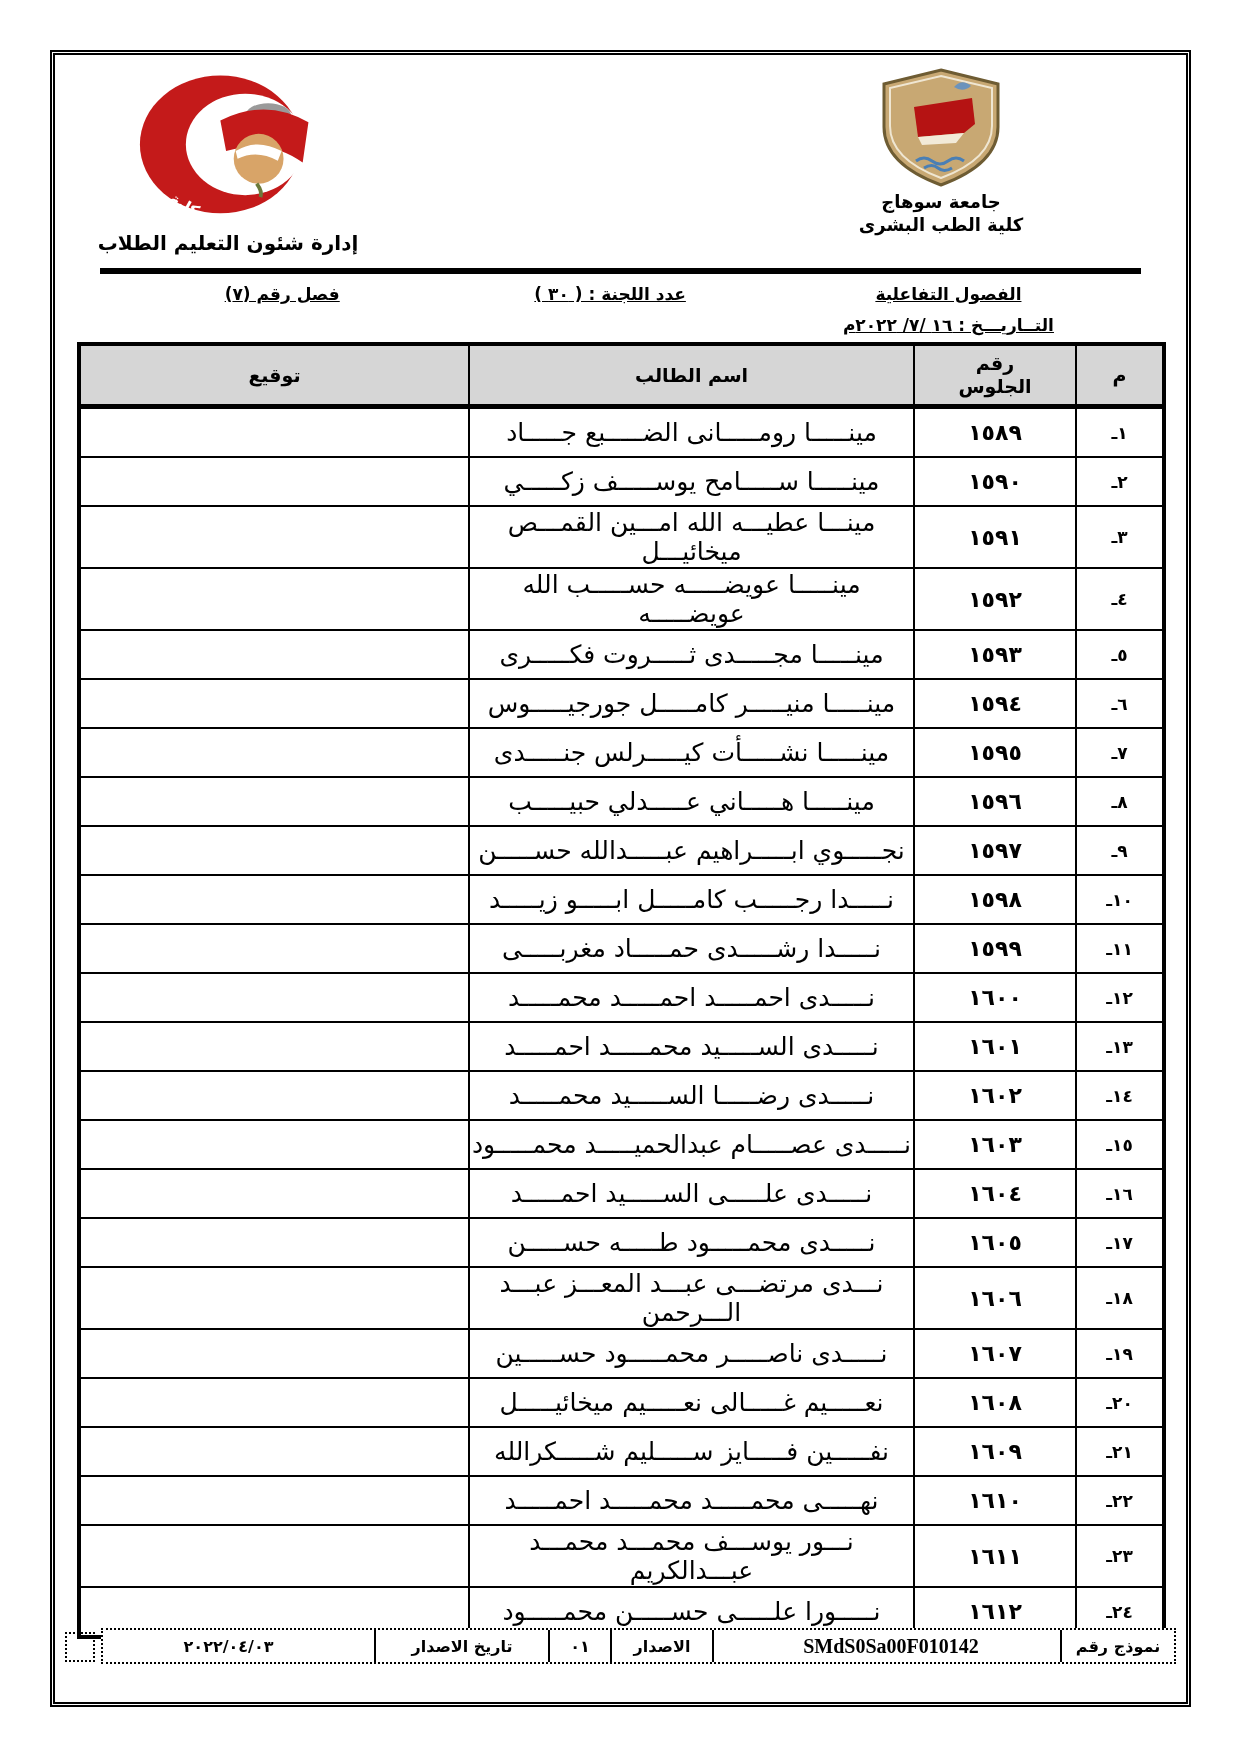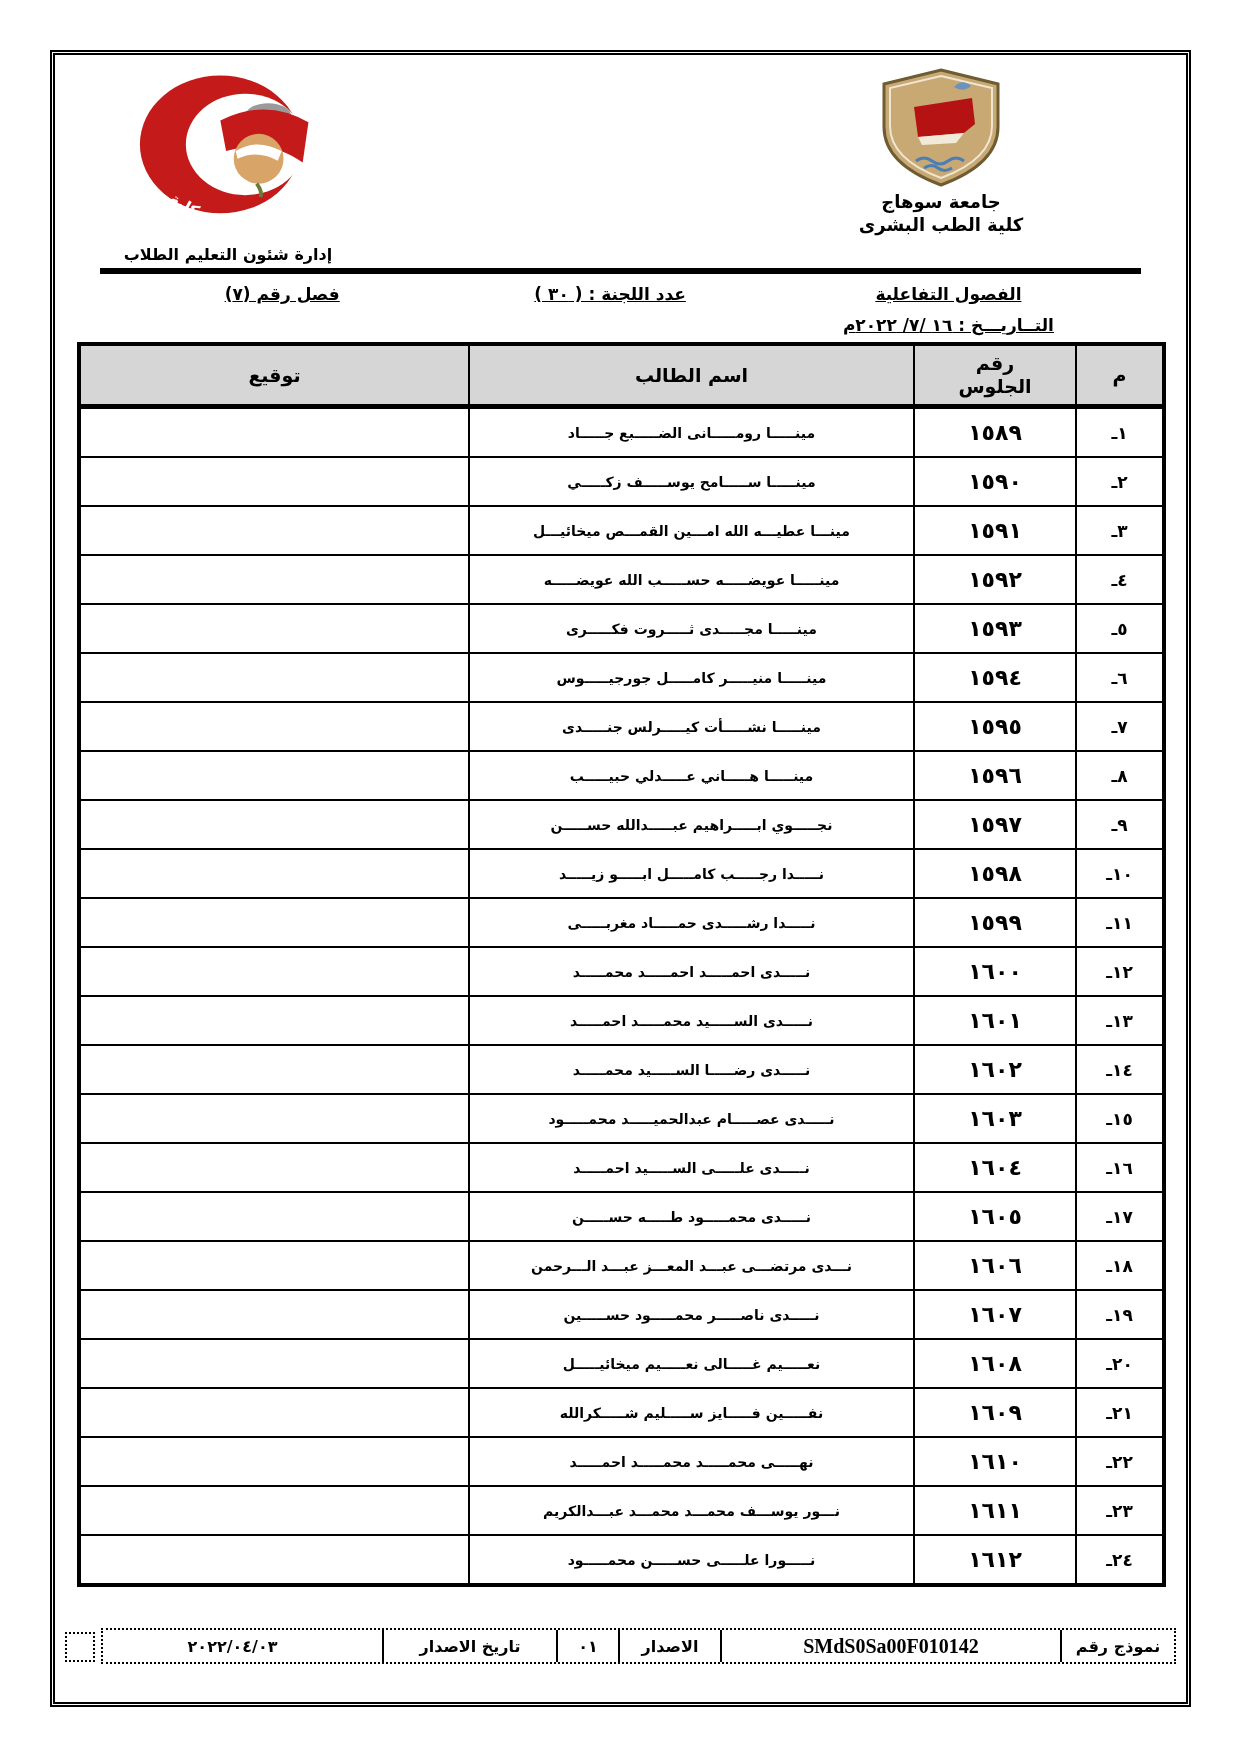--- a/index.html
+++ b/index.html
@@ -10,52 +10,52 @@
   .frame{
     position:absolute;left:50px;top:50px;width:1131px;height:1647px;
     border:5px double #000;
   }
   
   .hdr-right{position:absolute;top:12px;right:135px;width:220px;text-align:center;}
   .hdr-right .txt{font-weight:bold;font-size:18px;line-height:1.25;}
   .hdr-center{position:absolute;top:90px;left:385px;width:310px;text-align:center;
     font-weight:bold;font-size:17px;line-height:1.6;}
   .hdr-left{position:absolute;top:8px;left:28px;width:290px;text-align:center;}
-  .hdr-left .dept{font-weight:bold;font-size:16px;margin-top:20px;}
+  .hdr-left .dept{font-weight:bold;font-size:20px;margin-top:6px;}
   .rule{position:absolute;top:213px;left:45px;right:45px;height:6px;background:#000;}
   
   .info{position:absolute;top:226px;left:45px;right:45px;direction:rtl;
     display:grid;grid-template-columns:37% 28% 35%;row-gap:5px;
     font-weight:bold;font-size:17px;line-height:26px;}
   .info .al-r{text-align:right;}
   .info .al-c{text-align:center;text-decoration:underline;}
   
   table.sheet{position:absolute;top:287px;right:20px;width:1085px;direction:rtl;
     border-collapse:collapse;table-layout:fixed;border:4px solid #000;}
   .sheet th,.sheet td{border:2px solid #000;overflow:hidden;}
   .sheet th{
     background:#d6d6d6;height:56px;font-size:19px;font-weight:bold;
     border-bottom:5px solid #000;text-align:center;vertical-align:middle;
     white-space:pre-line;line-height:1.2;
   }
   .sheet td{height:45px;vertical-align:middle;text-align:center;}
   .sheet td.idx{font-size:17px;font-weight:bold;}
   .sheet td.seat{font-size:22px;font-weight:bold;letter-spacing:4px;}
-  .sheet td.name{font-size:14px;font-weight:bold;}
+  .sheet td.name{font-size:25px;font-weight:normal;}
   .sheet td.sig{background:#fff;}
   
   .footer-corner{position:absolute;left:10px;bottom:40px;width:26px;height:26px;
     border:2px dotted #000;}
   .footer-bar{position:absolute;left:46px;right:10px;bottom:38px;height:32px;
     border:2px dotted #000;direction:rtl;display:flex;align-items:stretch;
     font-weight:bold;font-size:16px;background:#fff;}
   .footer-bar .cell{display:flex;align-items:center;justify-content:center;}
   .footer-bar .cell:not(:first-child){border-right:2px solid #000;}
   .w-formlbl{width:112px;}
-  .w-formno{width:338px;font-family:"Liberation Serif",serif;font-size:20px;direction:ltr;}
+  .w-formno{width:338px;font-family:"Liberation Serif",serif;font-size:20px;direction:ltr;padding-left:8px;}
   .w-verlbl{width:100px;}
   .w-ver{width:60px;}
   .w-datelbl{width:172px;}
   .w-date{flex:1;justify-content:flex-start;padding-right:20px;}
 </style>
 </head>
 <body>
 
 <div class="frame">
 

